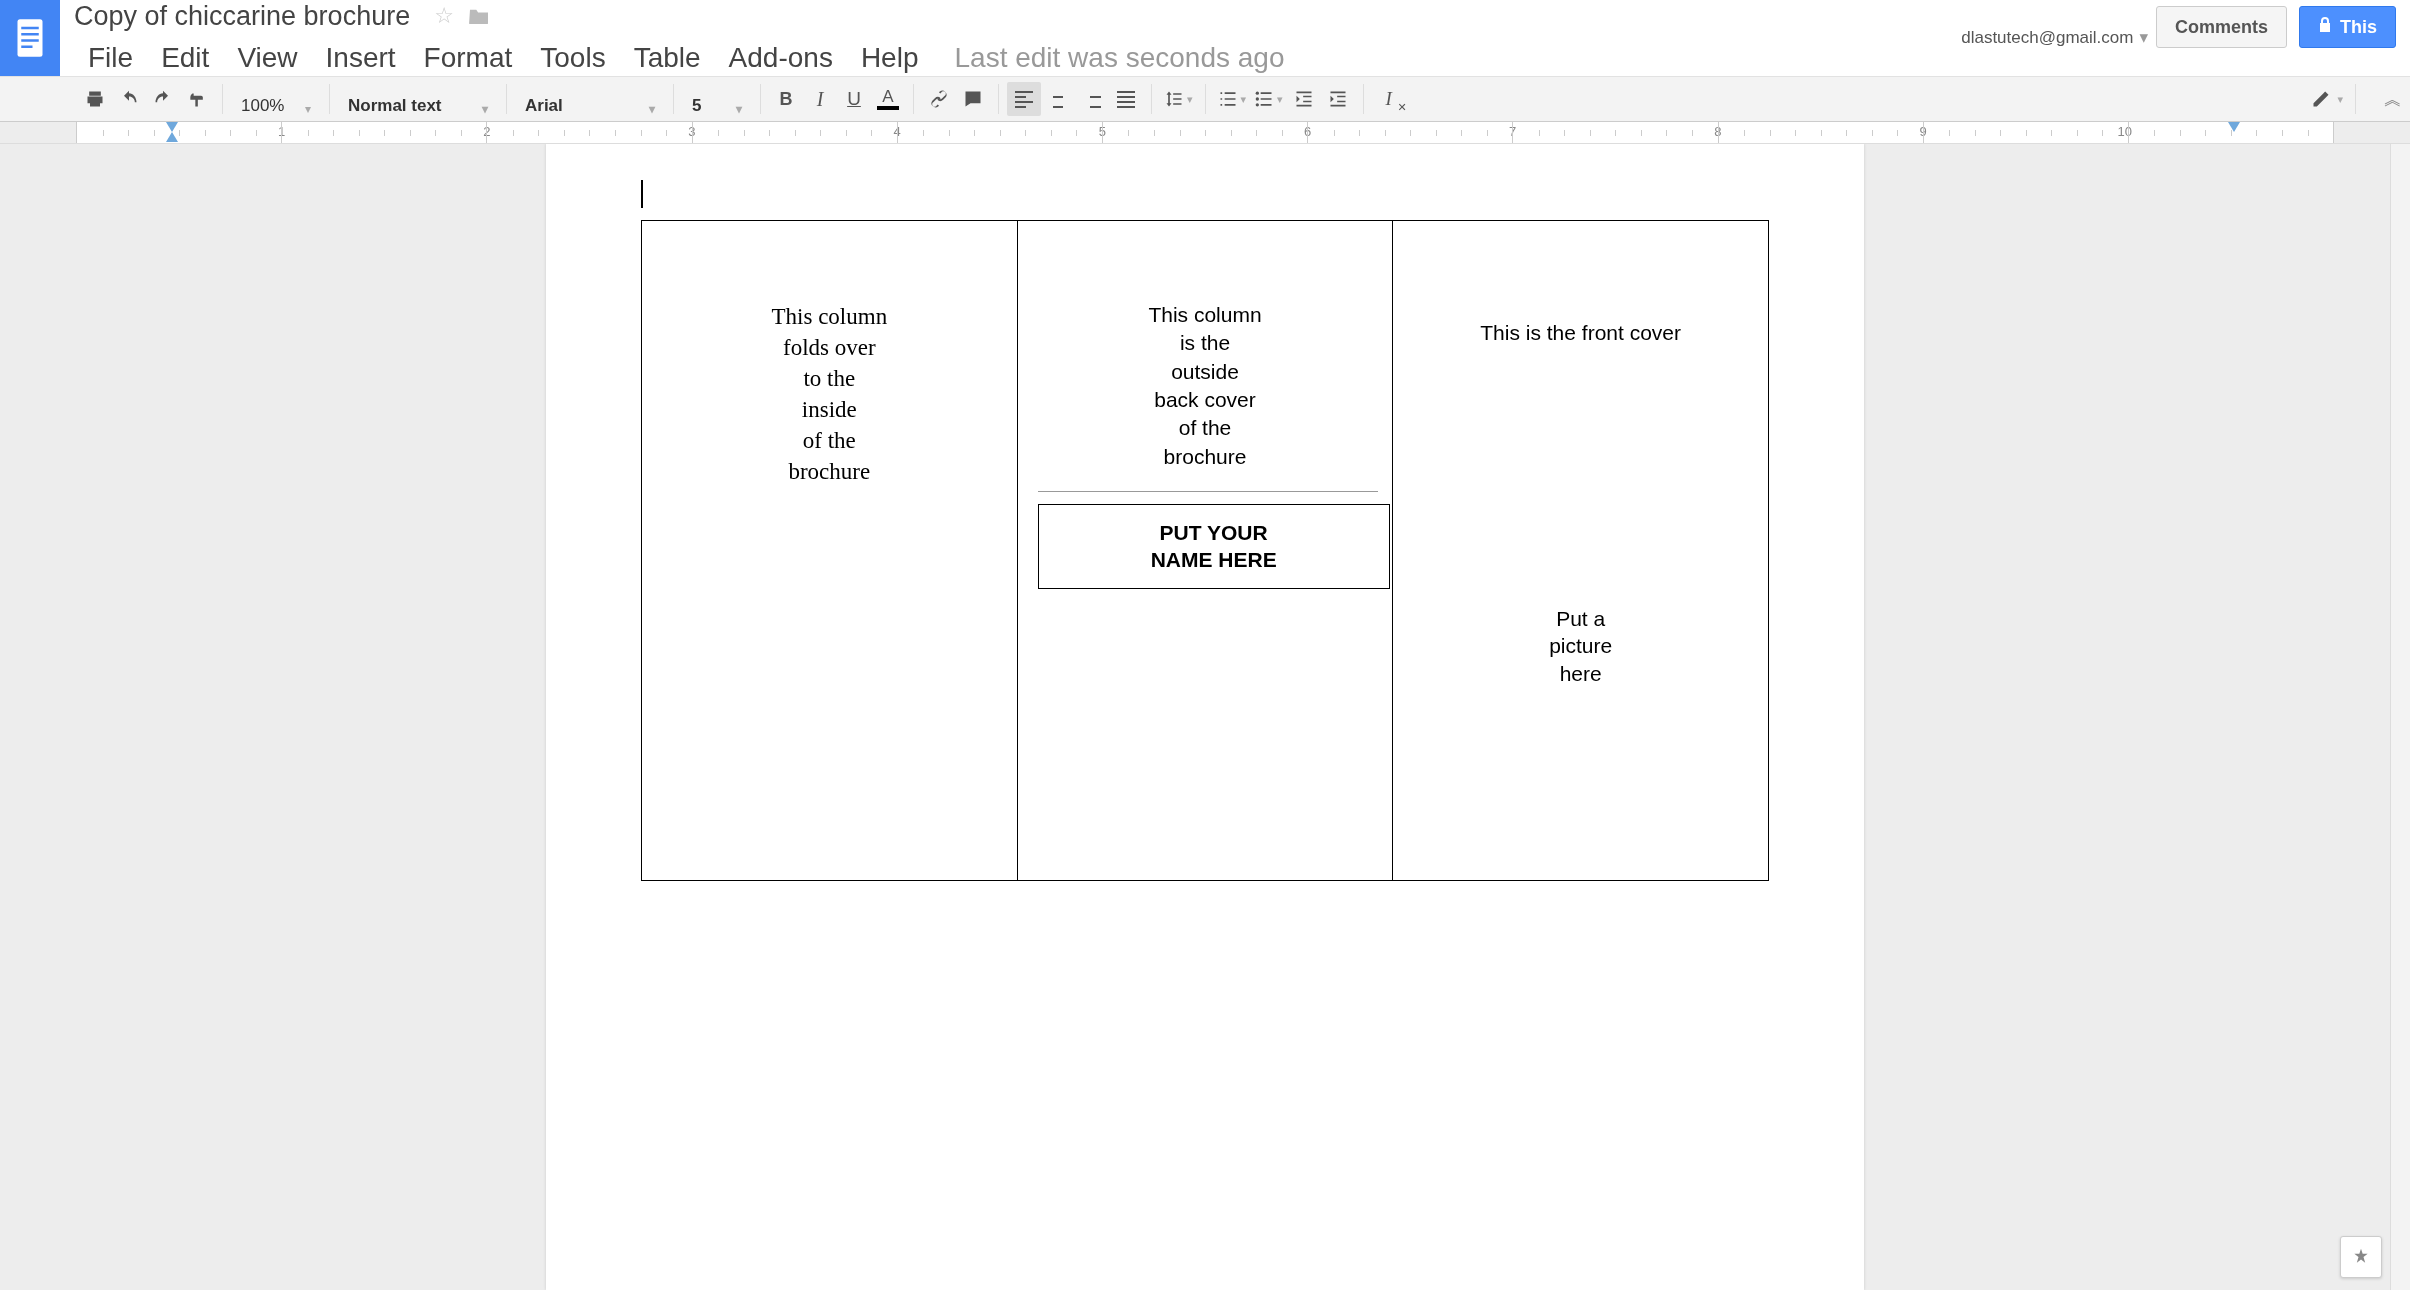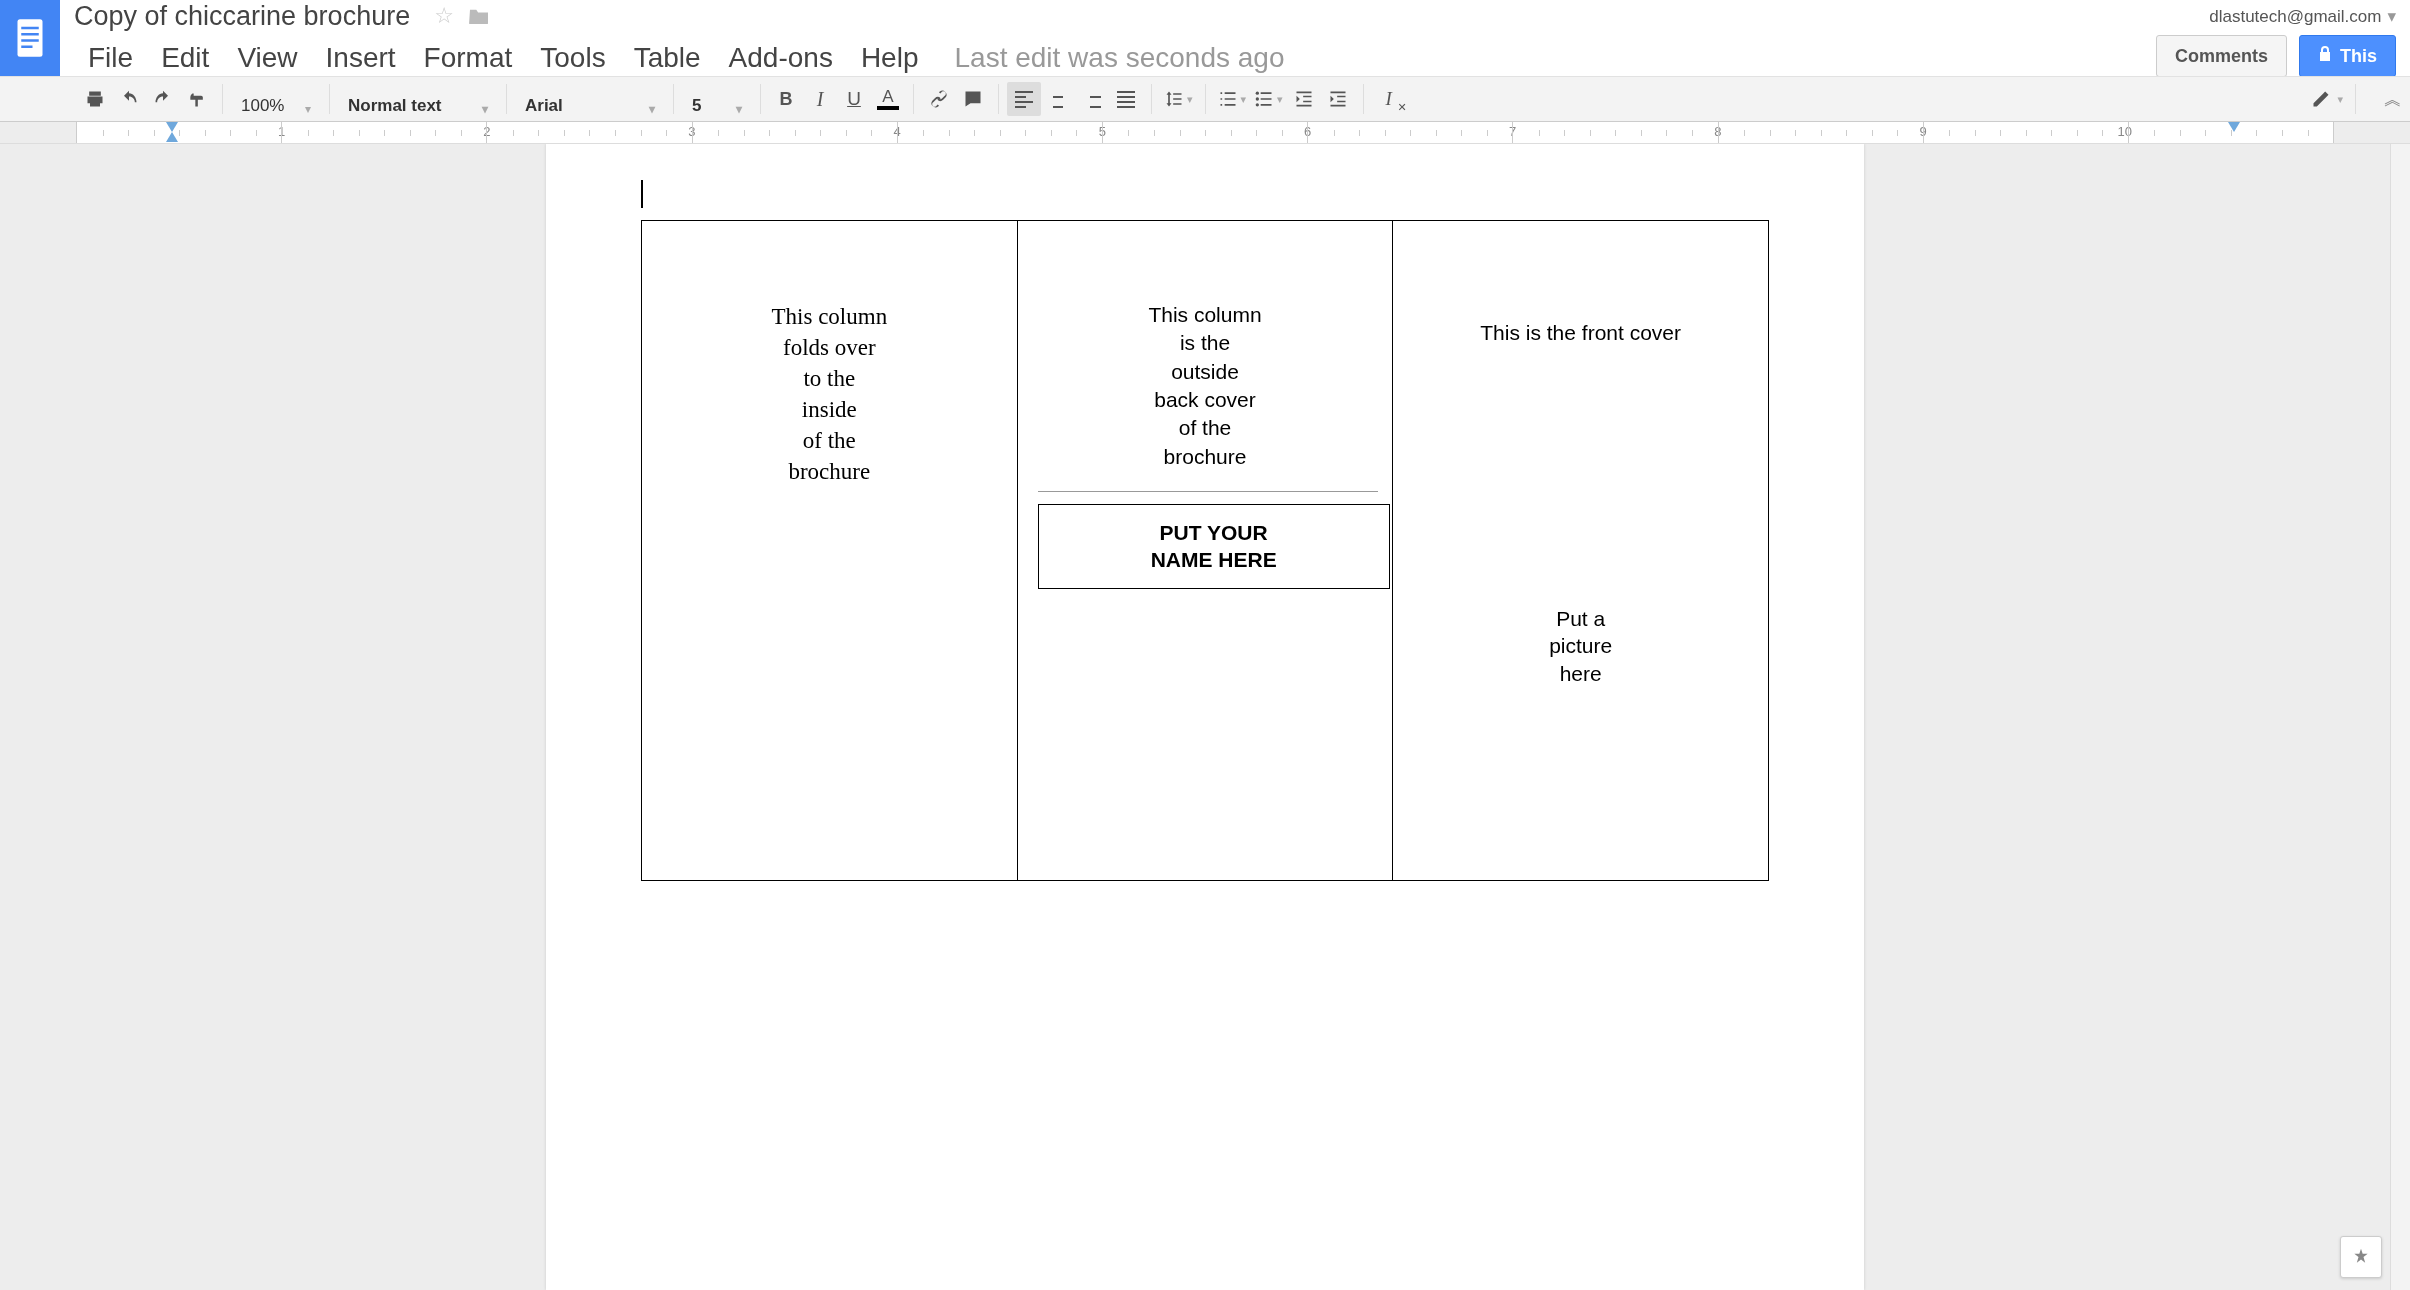--- a/index.html
+++ b/index.html
@@ -44,21 +44,21 @@
   }
   .menubar span {
     font-size: 28px;
     color: #444;
     padding: 6px 14px;
     cursor: default;
   }
   .last-edit { color:#999 !important; cursor:default; padding-left:22px !important; }
   .right-header {
     position: absolute; right: 14px; top: 6px;
-    display:flex; flex-direction:column; align-items:flex-end; gap:8px;
+    display:flex; flex-direction:row; align-items:flex-end; gap:8px;
   }
   .account-row {
     display:flex; align-items:center;
     color:#555; font-size:17px;
   }
   .account-row .caret { margin-left:6px; color:#999; }
   .header-buttons { display:flex; gap:12px; }
   .btn {
     height:42px;
     border-radius:3px;

